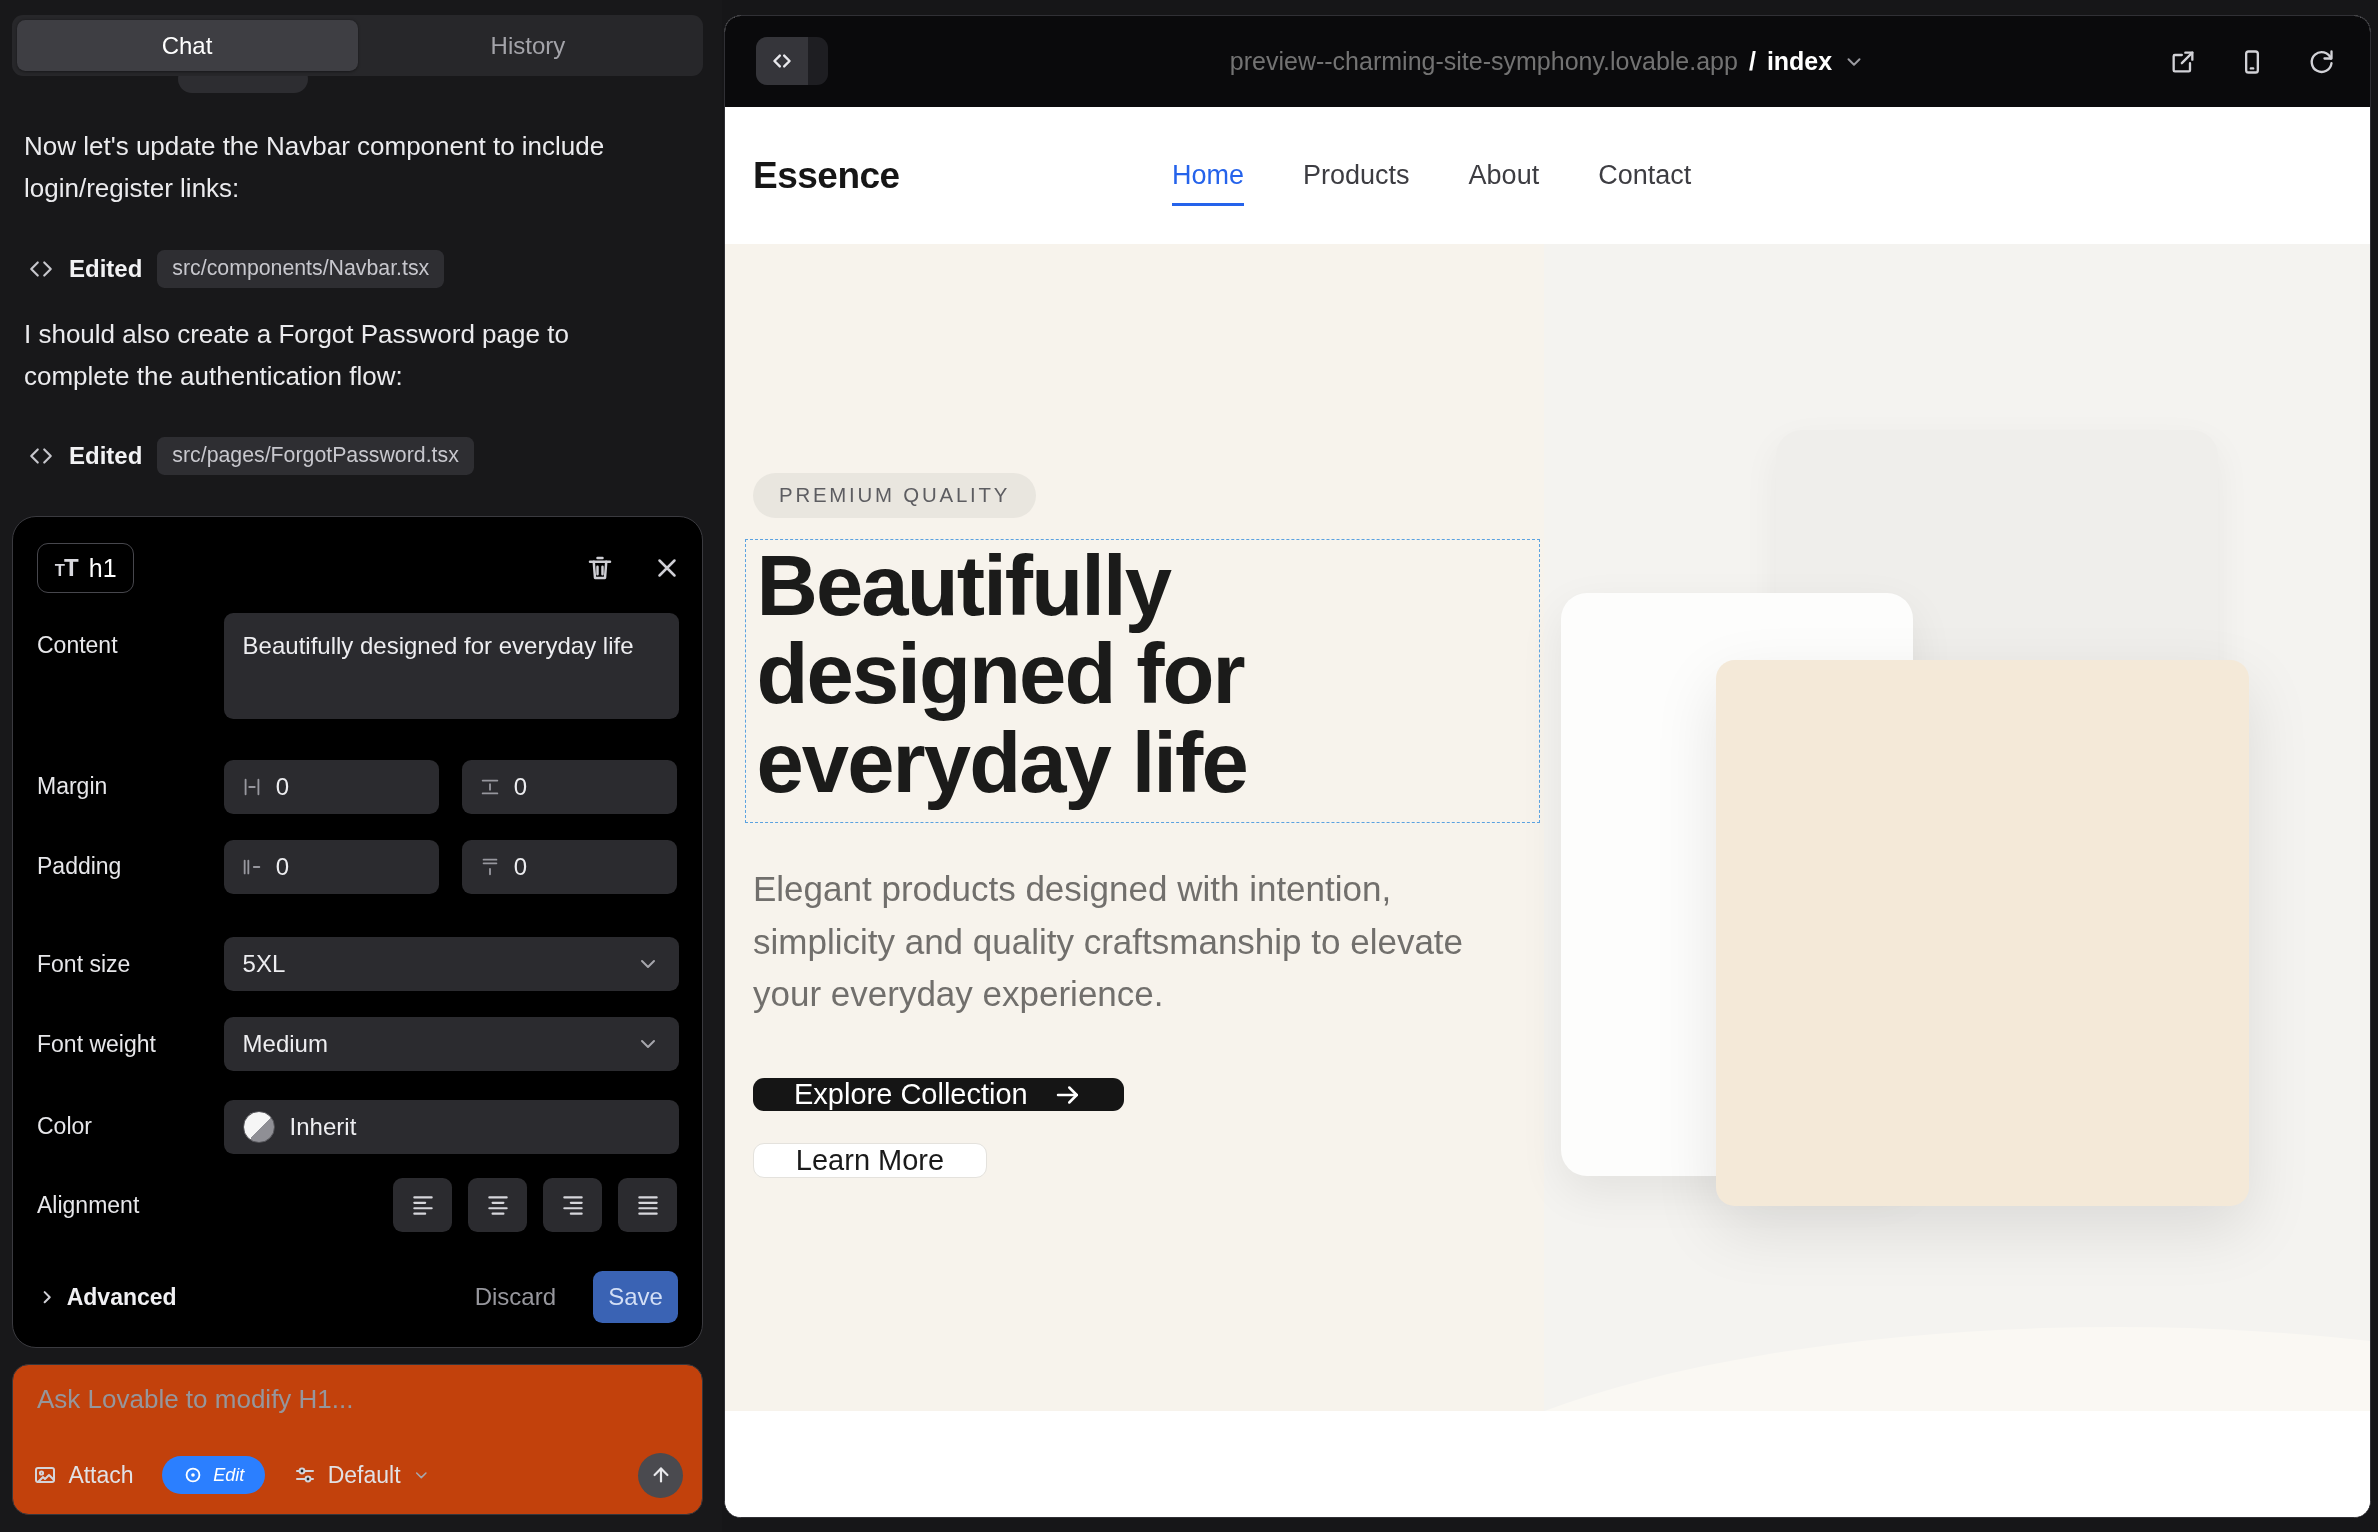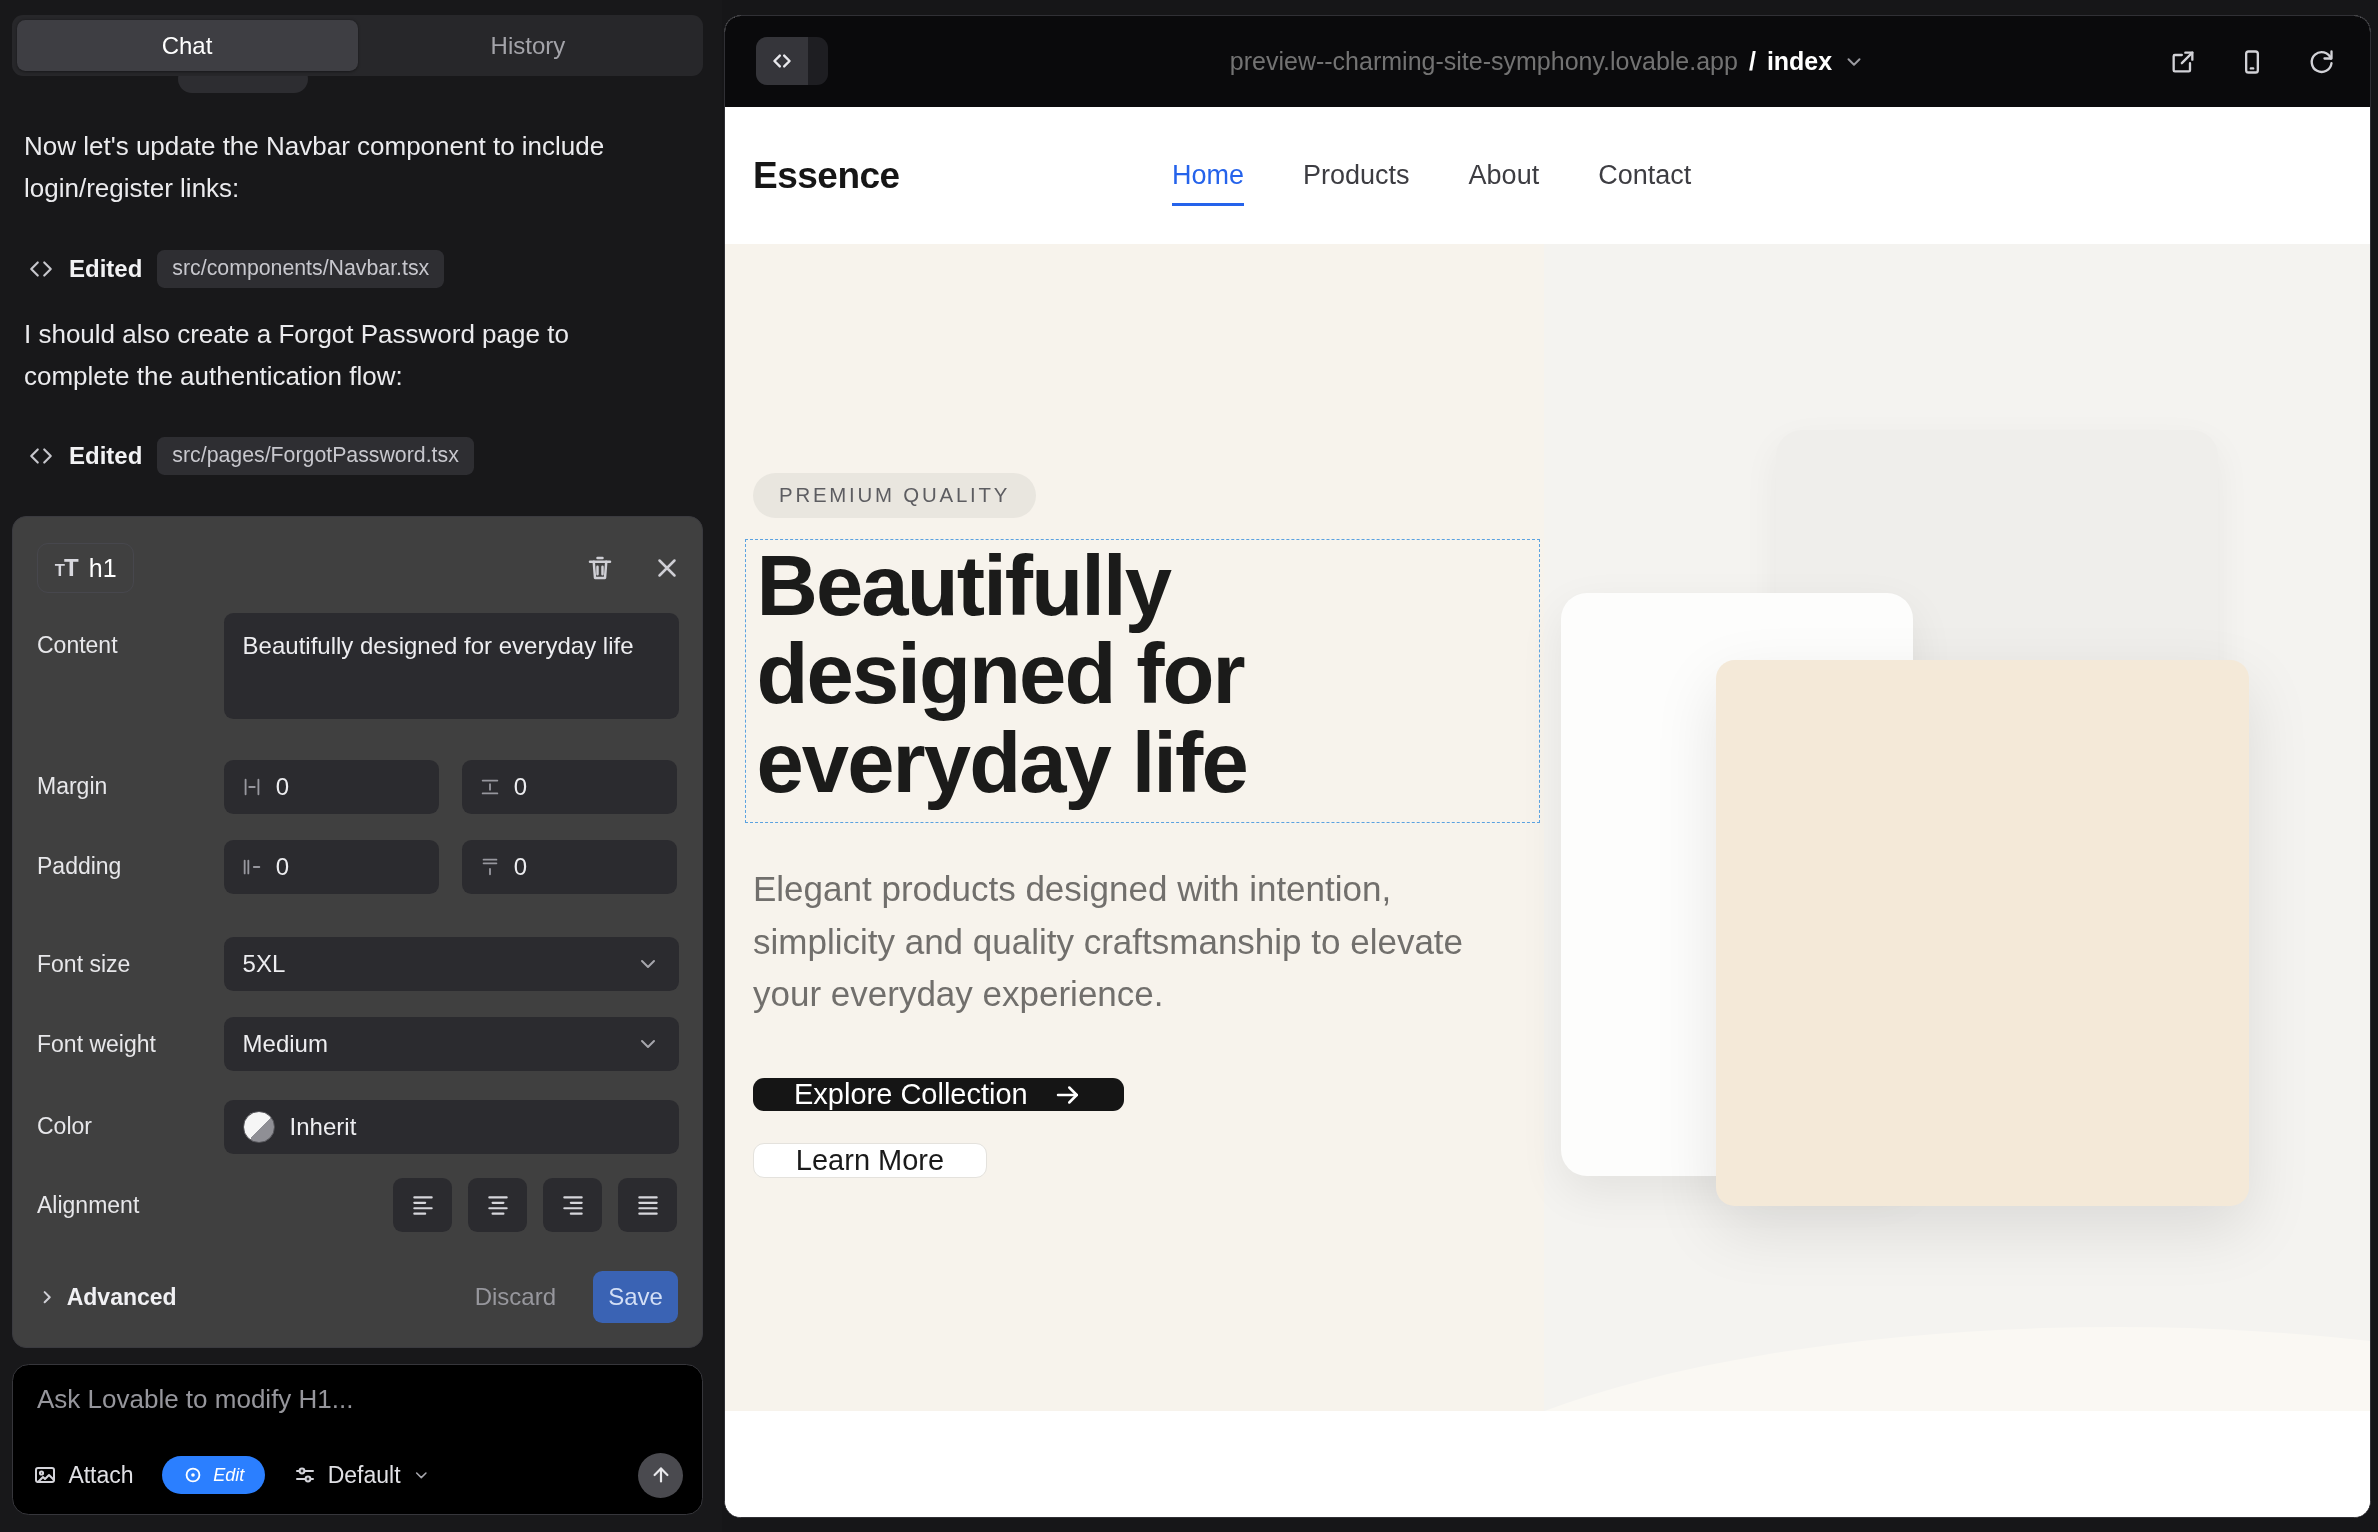--- a/index.html
+++ b/index.html
@@ -26,22 +26,22 @@
 
   .edited-row { position:absolute; left:28px; display:flex; align-items:center; gap:15px; height:43px; }
   .er1 { top:247px; }
   .er2 { top:434px; }
   .edited-row .icn { width:26px; height:26px; color:#c6c6cc; flex:0 0 auto; }
   .edited-label { font-size:24px; font-weight:700; color:#f2f2f4; }
   .file-chip { background:#2e2e32; color:#c7c7cd; font-size:21.3px; padding:6.5px 15px;
                border-radius:7.4px; white-space:nowrap; cursor:pointer; }
 
   
-  .editor { position:absolute; left:12px; top:516px; width:691px; height:832px; background:#404040;
-            border:0.9px solid #3a3a3f; border-radius:14px; }
+  .editor { position:absolute; left:12px; top:516px; width:691px; height:832px; background:#000000;
+            border:0.9px solid #3a3a3f; border-radius:24px; }
   .ed-header { position:absolute; left:24px; right:20.4px; top:22px; height:58px; display:flex;
                align-items:center; }
   .tag-pill { display:inline-flex; align-items:center; gap:11px; padding:9.3px 16.7px;
               border:1.9px solid #47474d; border-radius:11px; color:#fff; cursor:pointer; }
   .type-ic { color:#d8d8de; font-weight:600; letter-spacing:-0.9px; }
   .type-ic .t-sm { font-size:16.7px; }
   .type-ic .t-lg { font-size:24px; }
   .tag-name { font-size:25px; color:#ffffff; }
   .ed-actions { margin-left:auto; display:flex; align-items:center; gap:37px; }
   .icon-btn { width:30px; height:30px; color:#cfcfd5; cursor:pointer; }
@@ -70,21 +70,21 @@
                align-items:center; }
   .advanced { display:flex; align-items:center; gap:9.3px; color:#f0f0f3; font-size:23px;
               font-weight:600; cursor:pointer; }
   .advanced .icn { width:20.4px; height:20.4px; color:#cfcfd5; }
   .footer-actions { margin-left:auto; display:flex; align-items:center; gap:37px; }
   .discard-btn { font-size:24px; color:#97979d; cursor:pointer; }
   .save-btn { width:85px; height:52px; border-radius:9.3px; background:#3a63b4; color:#d2def5;
               font-size:24px; display:flex; align-items:center; justify-content:center; cursor:pointer; }
 
   
-  .composer { position:absolute; left:12px; top:1364px; width:691px; height:151px; background:#000000;
+  .composer { position:absolute; left:12px; top:1364px; width:691px; height:151px; background:#c2410c;
               border:0.9px solid #36363b; border-radius:16.7px; }
   .composer textarea { position:absolute; left:24px; top:18.6px; width:640px; height:54px;
               background:transparent; border:none; outline:none; resize:none; font-size:26px;
               color:#ededf0; font-family:"Liberation Sans", sans-serif; }
   .composer textarea::placeholder { color:#96969c; }
   .composer-row { position:absolute; left:20.4px; right:18.6px; bottom:15px; height:48px; display:flex;
               align-items:center; gap:28px; }
   .attach-btn, .default-btn { display:flex; align-items:center; gap:11px; color:#e1e1e5;
               font-size:23px; cursor:pointer; }
   .attach-btn .icn, .default-btn .icn { width:24px; height:24px; color:#d4d4da; }

